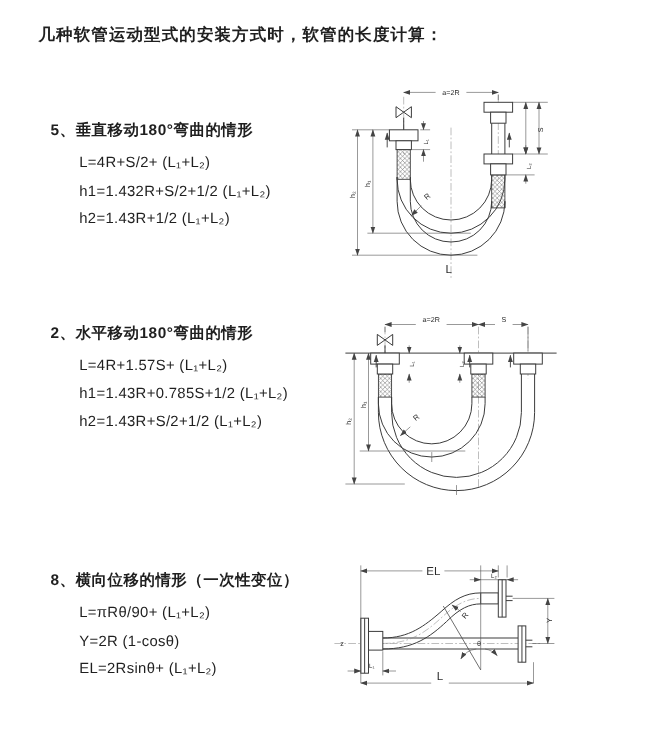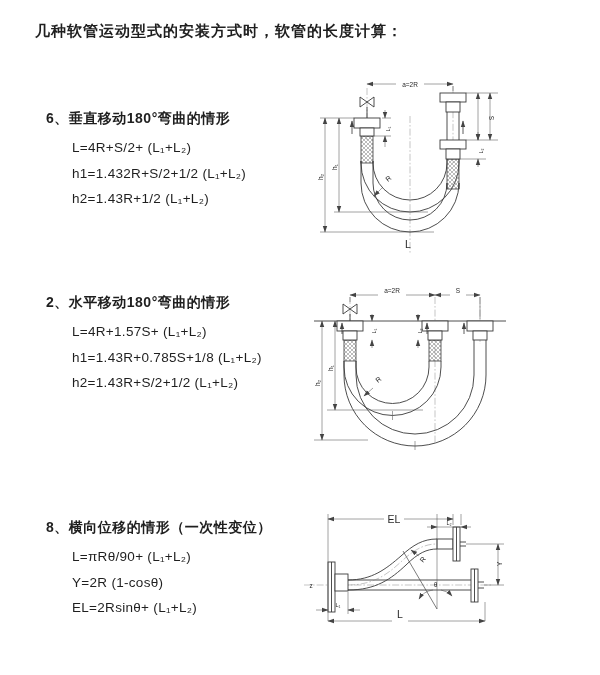--- a/index.html
+++ b/index.html
@@ -33,33 +33,33 @@
   .t5{font-size:5.5px;}
   .t7{font-size:7px;}
   .t10{font-size:10.5px;}
 </style>
 </head>
 <body>
 
 <div class="page-title">几种软管运动型式的安装方式时，软管的长度计算：</div>
 
 <div id="section-1" class="section">
-  <div class="sec-heading">6、垂直移动180°弯曲的情形</div>
+  <div class="sec-heading">5、垂直移动180°弯曲的情形</div>
   <div class="formulas">
     <div class="formula-line">L=4R+S/2+ (L₁+L₂)</div>
     <div class="formula-line">h1=1.432R+S/2+1/2 (L₁+L₂)</div>
     <div class="formula-line">h2=1.43R+1/2 (L₁+L₂)</div>
   </div>
 </div>
 
 <div id="section-2" class="section">
   <div class="sec-heading">2、水平移动180°弯曲的情形</div>
   <div class="formulas">
     <div class="formula-line">L=4R+1.57S+ (L₁+L₂)</div>
-    <div class="formula-line">h1=1.43R+0.785S+1/8 (L₁+L₂)</div>
+    <div class="formula-line">h1=1.43R+0.785S+1/2 (L₁+L₂)</div>
     <div class="formula-line">h2=1.43R+S/2+1/2 (L₁+L₂)</div>
   </div>
 </div>
 
 <div id="section-3" class="section">
   <div class="sec-heading">8、横向位移的情形（一次性变位）</div>
   <div class="formulas">
     <div class="formula-line">L=πRθ/90+ (L₁+L₂)</div>
     <div class="formula-line">Y=2R (1-cosθ)</div>
     <div class="formula-line">EL=2Rsinθ+ (L₁+L₂)</div>

